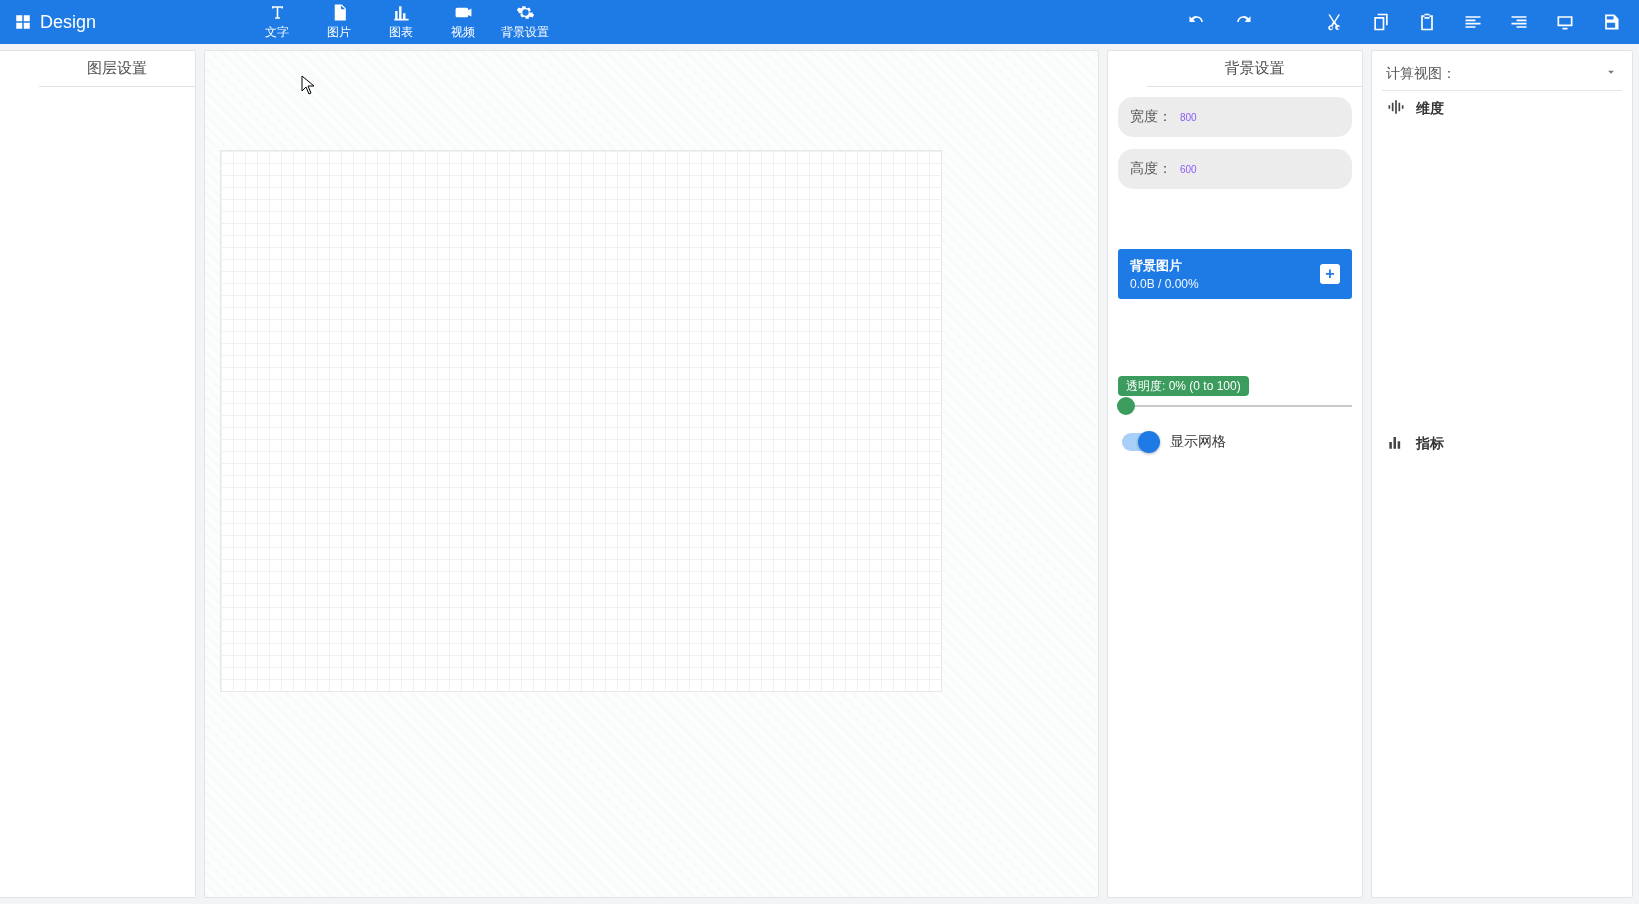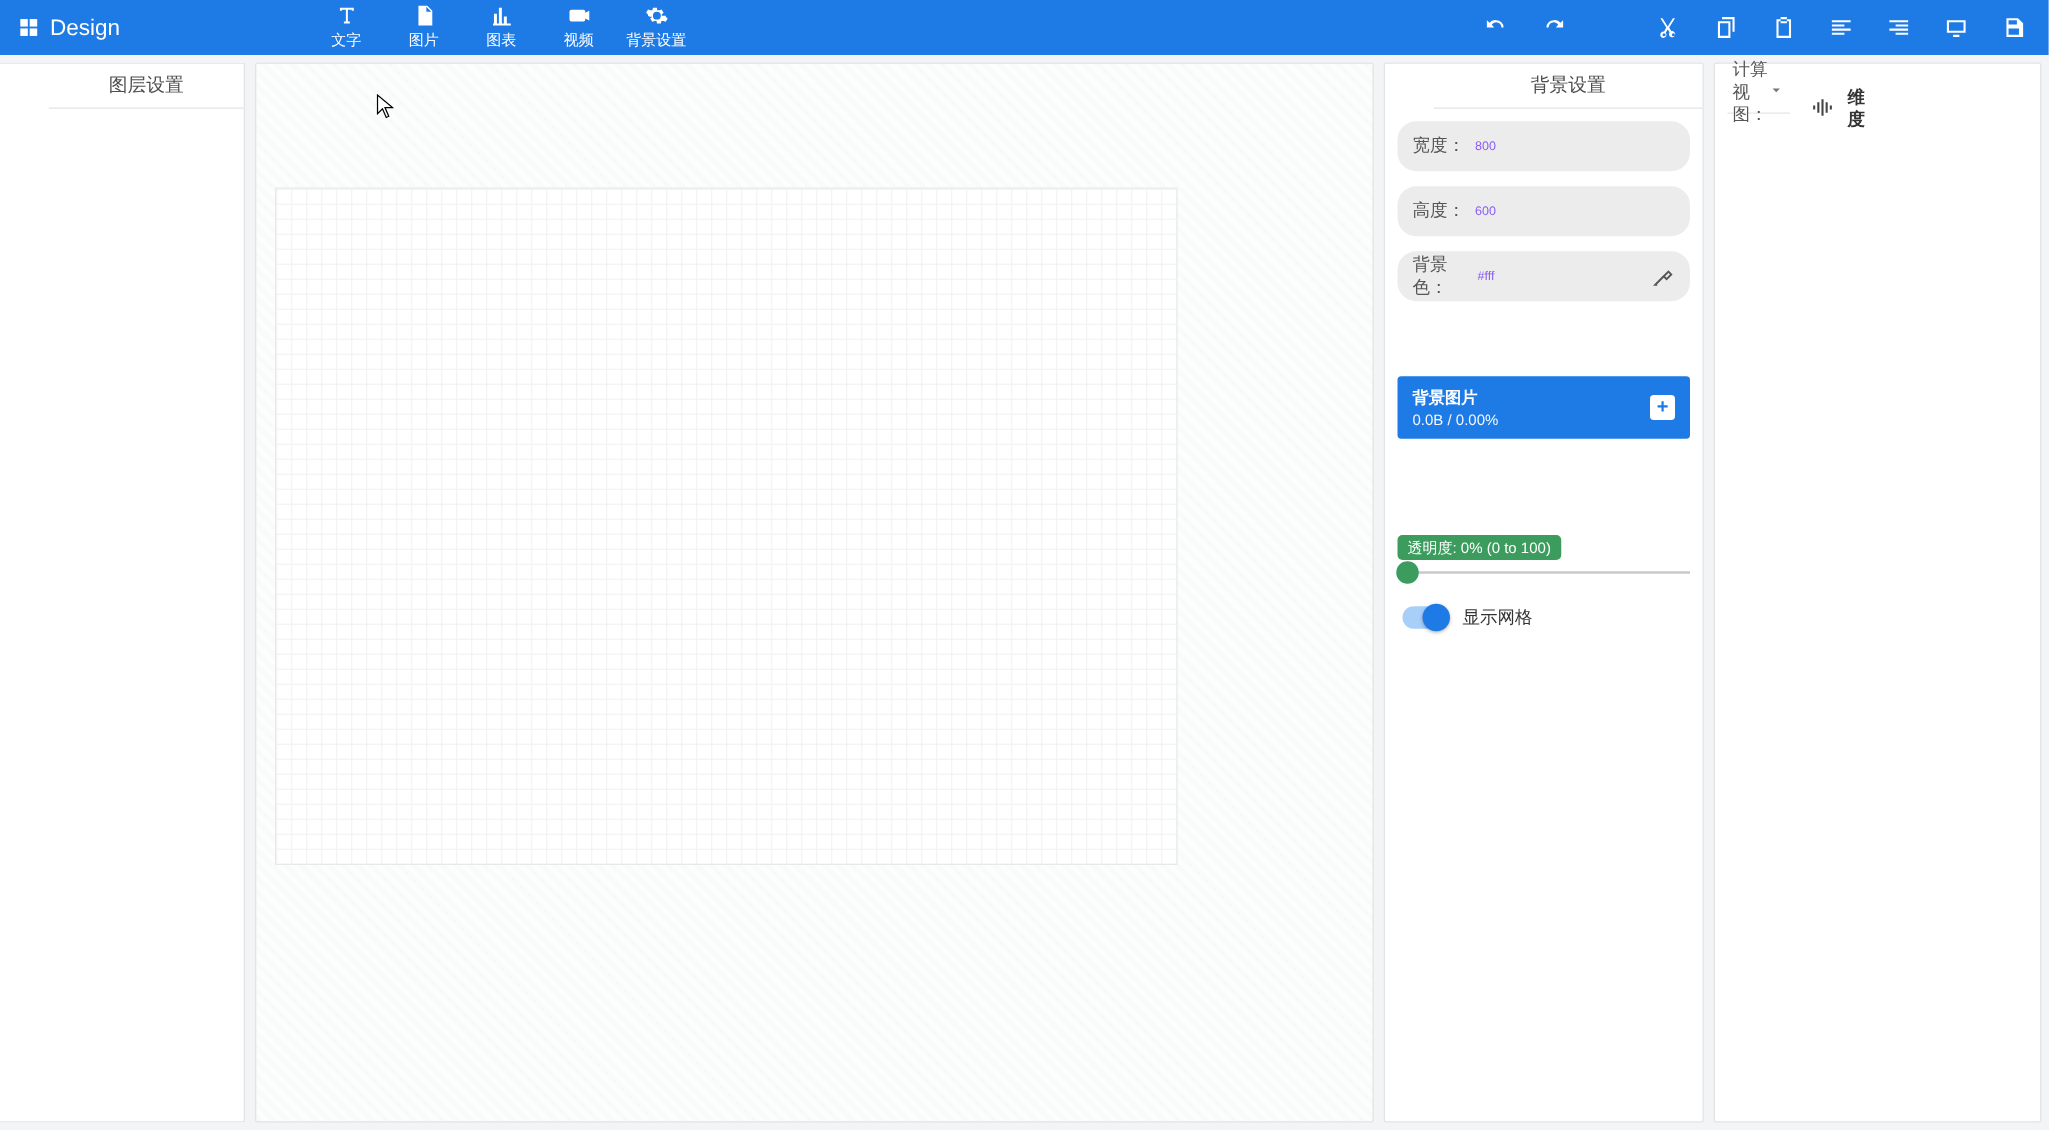--- a/index.html
+++ b/index.html
@@ -68,21 +68,21 @@
   .slider{position:relative;height:22px;}
   .slider-track{position:absolute;left:0;right:0;top:50%;height:2px;background:#c9c9c9;transform:translateY(-50%);}
   .slider-thumb{position:absolute;top:50%;left:0;width:18px;height:18px;border-radius:50%;background:#3b9c5d;transform:translate(-50%,-50%);cursor:grab;}
 
   .switch-row{display:flex;align-items:center;gap:12px;padding:4px 4px 0 4px;}
   .switch{position:relative;width:36px;height:18px;background:#a8cff7;border-radius:10px;cursor:pointer;}
   .switch .knob{position:absolute;top:-2px;right:-2px;width:22px;height:22px;border-radius:50%;background:var(--blue);box-shadow:0 1px 3px rgba(0,0,0,.3);}
   .switch-label{font-size:14px;color:#333;}
 
   .far-panel{width:262px;}
-  .far-panel .content{padding:12px 10px;display:flex;gap:12px;}
+  .far-panel .content{padding:12px 10px;display:flex;flex-direction:column;gap:0;}
   .calc-select{display:flex;align-items:center;justify-content:space-between;height:28px;padding:0 4px 6px 4px;border-bottom:1px solid #e6e6e6;cursor:pointer;color:#555;}
   .calc-select .chev svg{width:14px;height:14px;fill:#777;}
   .dim-item{display:flex;align-items:center;gap:10px;padding:6px 4px;color:#333;font-weight:bold;}
   .dim-item .ico svg{width:20px;height:20px;fill:#444;}
   .section-gap{flex:0 0 300px;}
 </style>
 </head>
 <body>
 
 <div class="topbar">
@@ -184,29 +184,20 @@
     <div class="panel-header">背景设置</div>
     <div class="content">
       <div class="field-row">
         <span>宽度：</span>
         <input value="800" style="">
       </div>
       <div class="field-row">
         <span>高度：</span>
         <input value="600" style="">
       </div>
-      <div class="field-row">
-        <span>背景色：</span>
-        <input value="#fff" style="">
-        <span class="ico">
-          <svg viewBox="0 0 24 24" stroke-width="2">
-              <path d="M4 20l8-8m0 0l3 3 5-5-3-3-5 5zM4 20l-1 1 1 0z"></path>
-            </svg>
-        </span>
-      </div>
 
       <div class="bg-image-row">
         <div class="texts">
           <span class="t1">背景图片</span>
           <span class="t2">0.0B / 0.00%</span>
         </div>
         <div class="add-btn">+</div>
       </div>
       <div class="bg-preview"></div>
 

